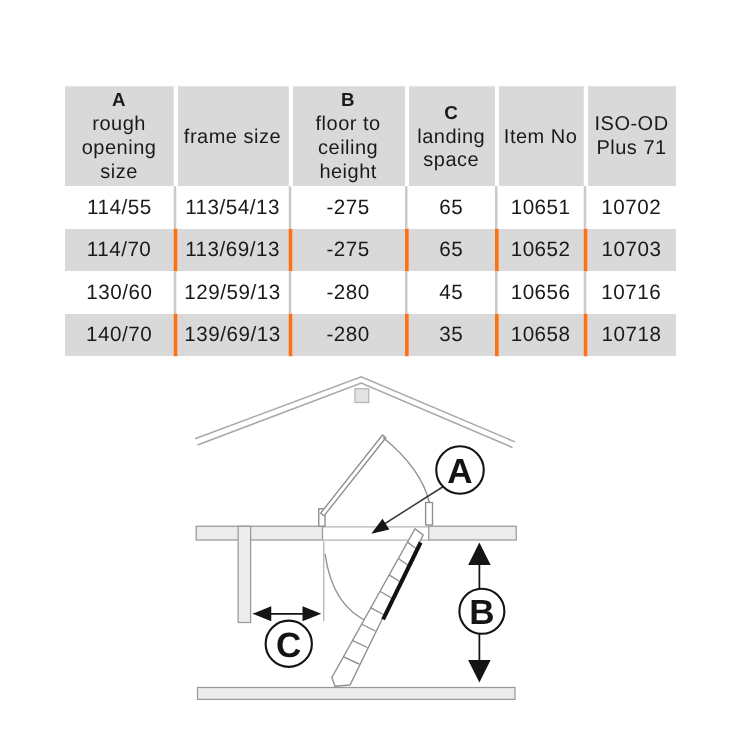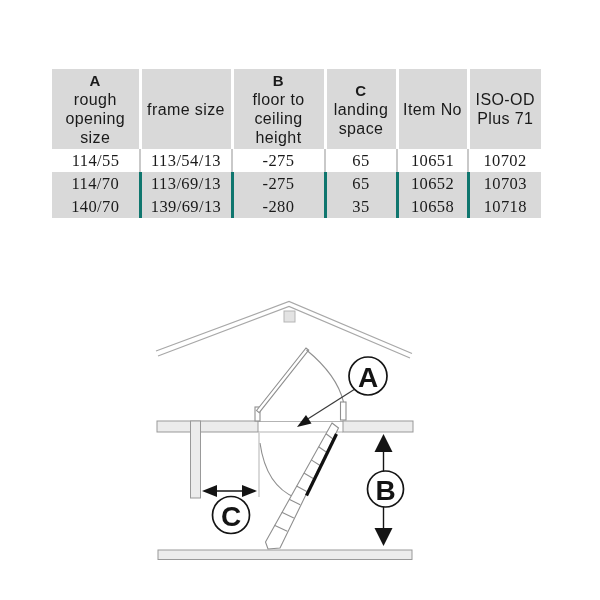--- a/index.html
+++ b/index.html
@@ -15,25 +15,25 @@
   }
   .spec-table th,.spec-table td{
     padding:0;text-align:center;vertical-align:middle;overflow:hidden;
   }
   .spec-table thead th{
     background:var(--row-gray);height:80px;font-weight:normal;
   }
   .spec-table thead th + th{border-left:3px solid #fff;}
   .col-letter{font-weight:bold;font-size:15px;line-height:19px;letter-spacing:.5px;}
   .col-label{font-size:16px;line-height:19px;white-space:pre-line;}
-  .spec-table tbody td{height:23px;line-height:23px;font-family:Liberation Serif, serif;}
+  .spec-table tbody td{height:34px;line-height:23px;}
   .row-white td{background:#fff;}
   .row-white td + td{border-left:2px solid var(--sep-light);}
   .row-gray td{background:var(--row-gray);}
-  .row-gray td + td{border-left:3px solid #0f766e;}
+  .row-gray td + td{border-left:3px solid #f97316;}
   
   .diagram-svg{position:absolute;left:0;top:0;width:600px;height:600px;}
   .bar{fill:var(--bar-fill);stroke:var(--bar-stroke);stroke-width:1;}
   .whitepiece{fill:#ffffff;stroke:var(--line);stroke-width:1.1;}
   .thin{fill:none;stroke:var(--line);stroke-width:1.1;}
   .roofline{fill:none;stroke:var(--roof);stroke-width:1.2;}
   .openline{fill:none;stroke:#b3b3b3;stroke-width:1;}
   .ink{fill:var(--ink);}
   .inkline{fill:none;stroke:var(--ink);stroke-width:1.4;}
   .leader{fill:none;stroke:#3a3a3a;stroke-width:1.2;}
@@ -99,20 +99,28 @@
       <td>10702</td>
     </tr>
     <tr class="row-gray">
       <td>114/70</td>
       <td>113/69/13</td>
       <td>-275</td>
       <td>65</td>
       <td>10652</td>
       <td>10703</td>
     </tr>
+    <tr class="row-white">
+      <td>130/60</td>
+      <td>129/59/13</td>
+      <td>-280</td>
+      <td>45</td>
+      <td>10656</td>
+      <td>10716</td>
+    </tr>
     <tr class="row-gray">
       <td>140/70</td>
       <td>139/69/13</td>
       <td>-280</td>
       <td>35</td>
       <td>10658</td>
       <td>10718</td>
     </tr>
   </tbody>
 </table>

